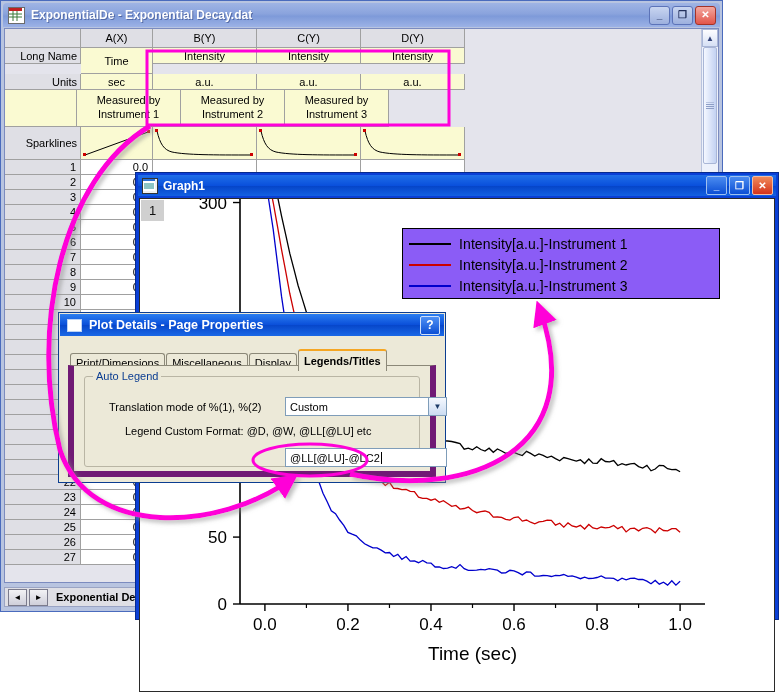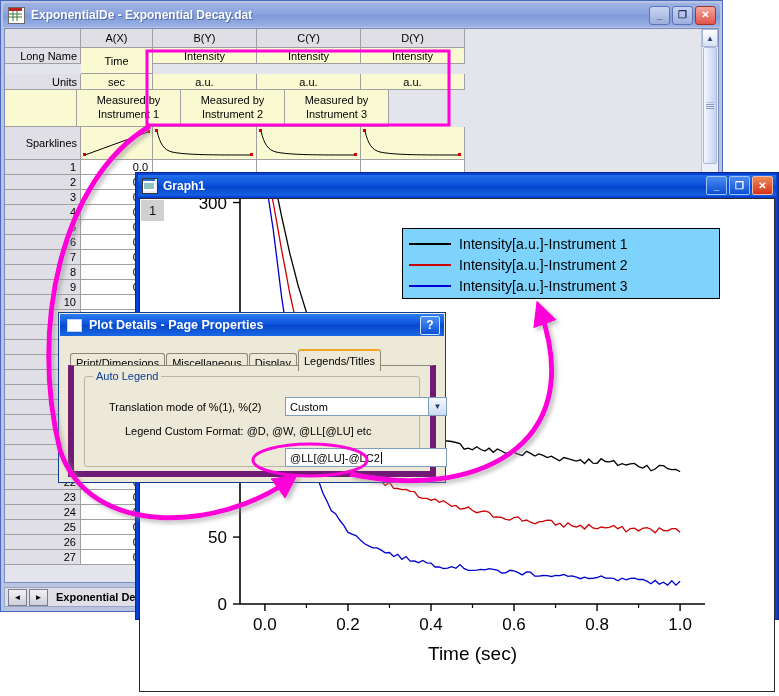--- a/index.html
+++ b/index.html
@@ -148,21 +148,21 @@
   .page-badge{
     position:absolute;left:1px;top:1px;width:23px;height:21px;
     background:#d0d0d0;border-right:1px solid #fff;
     display:flex;align-items:center;justify-content:center;
     font-size:13px;color:#111;
   }
   .plot-svg{position:absolute;left:0;top:0;}
 
   .legendbox{
     position:absolute;left:402px;top:228px;width:318px;height:71px;
-    background:#7dd3fc;border:1px solid #000;box-sizing:border-box;
+    background:#8b5cf6;border:1px solid #000;box-sizing:border-box;
     padding:4px 6px;
   }
   .legrow{display:flex;align-items:center;height:21px;}
   .legline{width:42px;height:0;border-top:2px solid #000;margin-right:8px;flex:0 0 auto;}
   .legtext{font-size:14px;color:#000;white-space:nowrap;letter-spacing:.1px;}
 
   
   .pd-dialog{
     position:absolute;left:58px;top:312px;width:388px;height:171px;
     background:#ece9d8;border:1px solid #0b3d91;box-sizing:border-box;
@@ -188,21 +188,21 @@
 
   .tabstrip{position:absolute;left:10px;top:13px;display:flex;align-items:flex-end;}
   .tab{
     height:17px;padding:0 5px;font-size:11px;color:#000;
     background:#ece9d8;border:1px solid #8b8878;border-bottom:none;
     border-radius:3px 3px 0 0;
     display:flex;align-items:center;margin-right:1px;
   }
   .tab.active{
     height:20px;background:#ece9d8;border-top:2px solid #f5a623;
-    font-weight:normal;position:relative;z-index:3;
+    font-weight:bold;position:relative;z-index:3;
   }
   .tabpanel{
     position:absolute;left:8px;top:29px;right:8px;bottom:4px;
     background:#ece9d8;border:6px solid #701a75;border-top:1px solid #8b8878;
   }
   .groupbox{
     position:absolute;left:10px;top:10px;right:10px;bottom:4px;
     border:1px solid #b9b5a4;border-radius:3px;
   }
   .group-legend{

